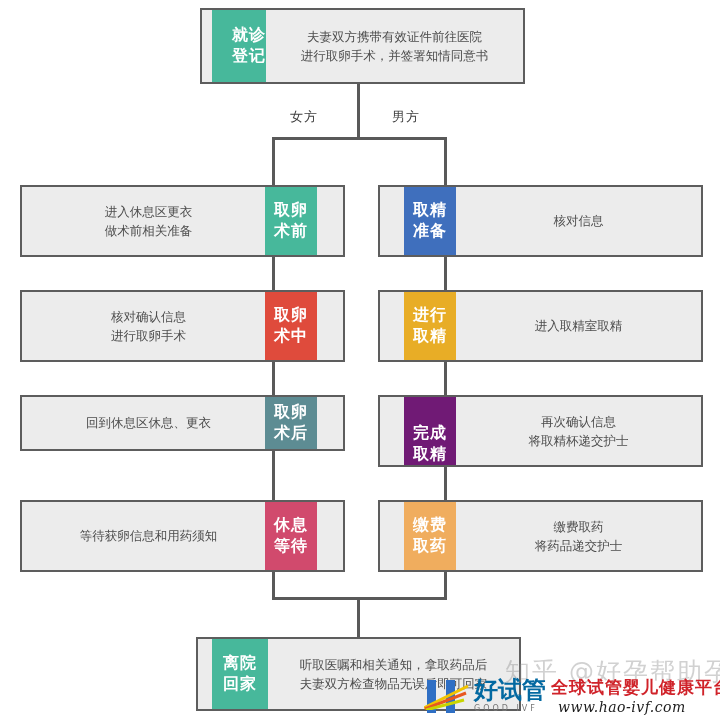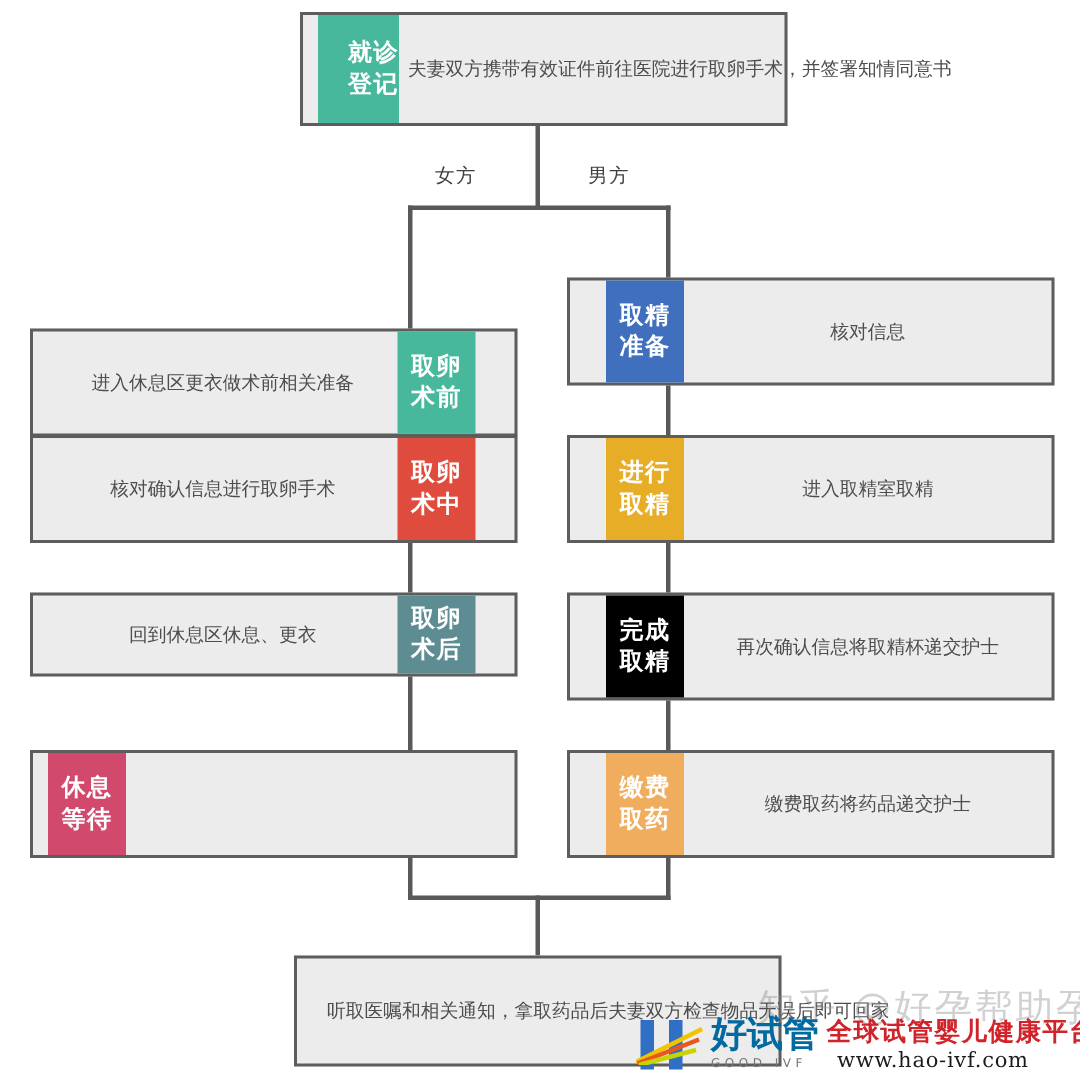--- a/index.html
+++ b/index.html
@@ -38,21 +38,21 @@
     font-size:16px;
     line-height:1.30;
     letter-spacing:1px;
     font-weight:700;
     text-align:center;
   }
   .tag span{display:block;}
   .desc{
     flex:1 1 auto;
     display:flex;
-    flex-direction:row;
+    flex-direction:column;
     align-items:center;
     justify-content:center;
     color:#4d4d4d;
     font-size:12.5px;
     line-height:1.55;
     text-align:center;
     padding:0 6px;
   }
   .desc span{display:block;white-space:nowrap;}
   .pad{flex:0 0 auto;}
@@ -107,20 +107,21 @@
   #slogan{
     position:absolute;left:551px;top:676px;
     font-size:17px;color:#d0232a;letter-spacing:1px;
     white-space:nowrap;z-index:8;font-weight:700;
   }
   #site{
     position:absolute;left:558px;top:699px;
     font-size:14px;color:#1c1c1c;letter-spacing:0.5px;
     white-space:nowrap;z-index:8;
     font-family:"DejaVu Serif","Liberation Serif",serif;
+    font-style:italic;
   }
 </style>
 </head>
 <body>
 
 <div id="stage">
 
   <div class="line v" style="left:357px;top:84px;width:3px;height:55px;"></div>
 
   <div class="line h" style="left:272px;top:137px;width:175px;height:3px;"></div>
@@ -141,21 +142,21 @@
     <div class="tag" style="background:#47b89b;order:0;width:34px;padding-left:20px;">
       <span>就诊</span>
       <span>登记</span>
     </div>
     <div class="desc">
       <span>夫妻双方携带有效证件前往医院</span>
       <span>进行取卵手术，并签署知情同意书</span>
     </div>
   </div>
 
-  <div class="box left" style="left:20px;top:185px;width:325px;height:72px;margin-top:34px;">
+  <div class="box left" style="left:20px;top:185px;width:325px;height:72px;">
     <div class="pad pad-lead"></div>
     <div class="desc">
       <span>进入休息区更衣</span>
       <span>做术前相关准备</span>
     </div>
     <div class="tag" style="background:#47b89b;">
       <span>取卵</span>
       <span>术前</span>
     </div>
     <div class="pad pad-tail"></div>
@@ -181,20 +182,23 @@
     </div>
     <div class="tag" style="background:#5d8c93;">
       <span>取卵</span>
       <span>术后</span>
     </div>
     <div class="pad pad-tail"></div>
   </div>
 
   <div class="box left" style="left:20px;top:500px;width:325px;height:72px;">
     <div class="pad pad-lead"></div>
+    <div class="desc">
+      <span>等待获卵信息和用药须知</span>
+    </div>
     <div class="tag" style="background:#d14a6d;">
       <span>休息</span>
       <span>等待</span>
     </div>
     <div class="pad pad-tail"></div>
   </div>
 
   <div class="box right" style="left:378px;top:185px;width:325px;height:72px;">
     <div class="pad pad-lead"></div>
     <div class="tag" style="background:#3f6fbd;">
@@ -212,21 +216,21 @@
       <span>进行</span>
       <span>取精</span>
     </div>
     <div class="desc">
       <span>进入取精室取精</span>
     </div>
   </div>
 
   <div class="box right" style="left:378px;top:395px;width:325px;height:72px;">
     <div class="pad pad-lead"></div>
-    <div class="tag" style="background:#000000;">
+    <div class="tag" style="background:#701a75;justify-content:flex-end;">
       <span>完成</span>
       <span>取精</span>
     </div>
     <div class="desc">
       <span>再次确认信息</span>
       <span>将取精杯递交护士</span>
     </div>
   </div>
 
   <div class="box right" style="left:378px;top:500px;width:325px;height:72px;">
@@ -236,20 +240,24 @@
       <span>取药</span>
     </div>
     <div class="desc">
       <span>缴费取药</span>
       <span>将药品递交护士</span>
     </div>
   </div>
 
   <div class="box right" style="left:196px;top:637px;width:325px;height:74px;">
     <div class="pad pad-lead" style="width:14px;"></div>
+    <div class="tag" style="background:#47b89b;width:56px;">
+      <span>离院</span>
+      <span>回家</span>
+    </div>
     <div class="desc">
       <span>听取医嘱和相关通知，拿取药品后</span>
       <span>夫妻双方检查物品无误后即可回家</span>
     </div>
   </div>
 
   <div id="wm-zhihu">知乎 @好孕帮助孕医生</div>
 
   <div id="logo">
     <div id="logo-mark">

